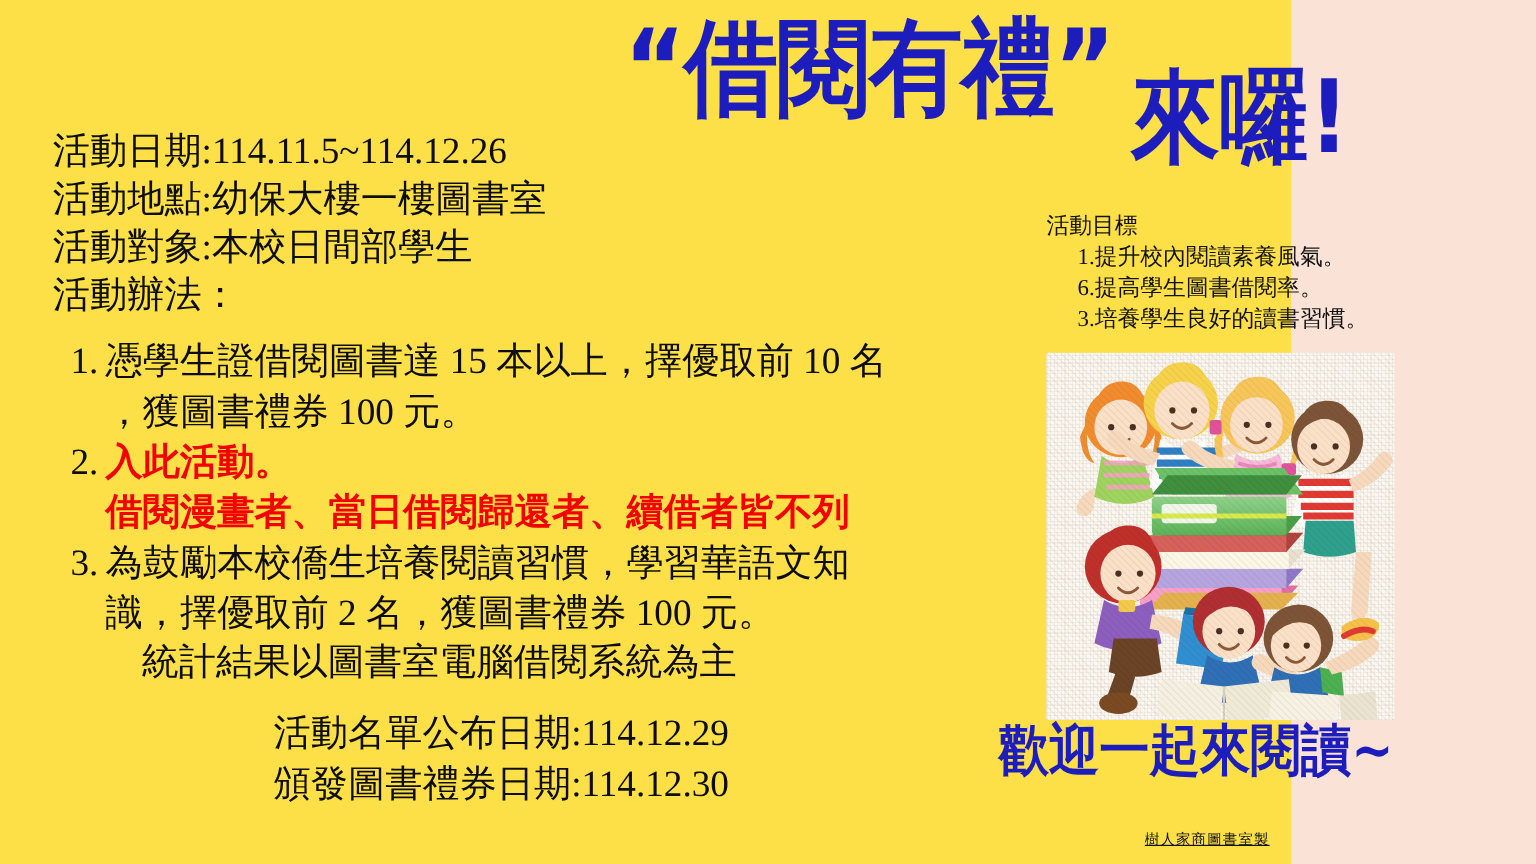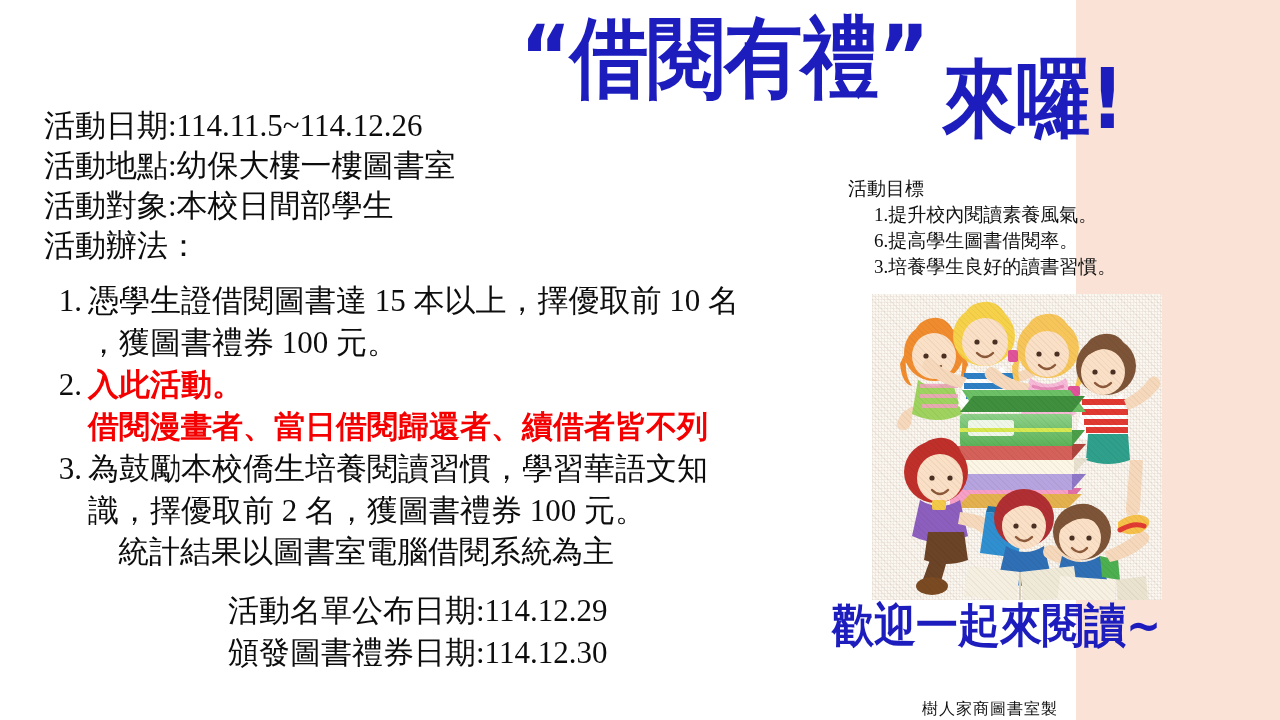--- a/index.html
+++ b/index.html
@@ -13,21 +13,21 @@
     overflow: hidden;
     background: #fae3d6;
     font-family: "Liberation Serif", "DejaVu Serif", serif;
     position: relative;
   }
   .poster {
     position: absolute;
     inset: 0;
     width: 1076px;
     height: 720px;
-    background: #ffffff;
+    background: #fde047;
   }
 
   
   .title-row {
     position: absolute;
     left: 520px;
     top: 8px;
     width: 740px;
     height: 130px;
     display: flex;
@@ -116,21 +116,21 @@
     font-size: 31px;
     line-height: 42px;
     color: #0d0d0d;
     white-space: nowrap;
   }
   .dates .dl { display: block; }
 
   
   .goals {
     position: absolute;
-    left: 848px;
+    left: 872px;
     top: 176px;
     font-size: 19px;
     line-height: 26px;
     color: #111;
     white-space: nowrap;
   }
   .goals-title { display: block; }
   .goals-item { display: block; padding-left: 26px; }
 
   
@@ -168,25 +168,26 @@
     color: #1d1dbe;
     white-space: nowrap;
     transform: scaleY(1.1);
     transform-origin: top left;
   }
 
   
   .credit {
     position: absolute;
     right: 18px;
-    bottom: 0;
-    font-size: 16px;
+    bottom: 12px;
+    font-size: 12px;
     color: #111;
     letter-spacing: 1px;
     white-space: nowrap;
+    text-decoration: underline;
   }
 </style>
 </head>
 <body>
 
 <div class="poster">
 
   <div class="title-row">
     <span class="title-quoted">“借閱有禮”</span>
     <span class="title-tail">來囉!</span>

